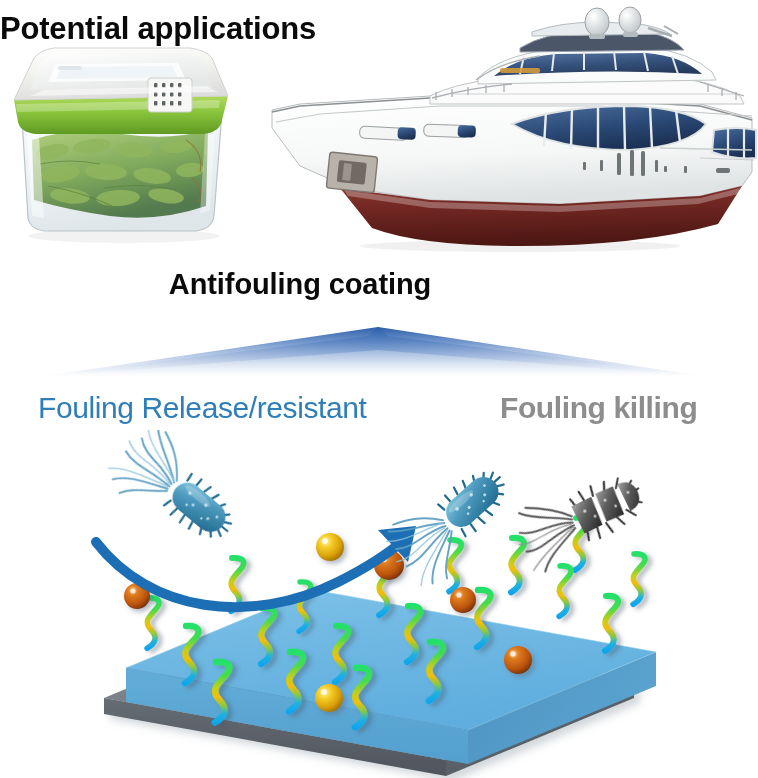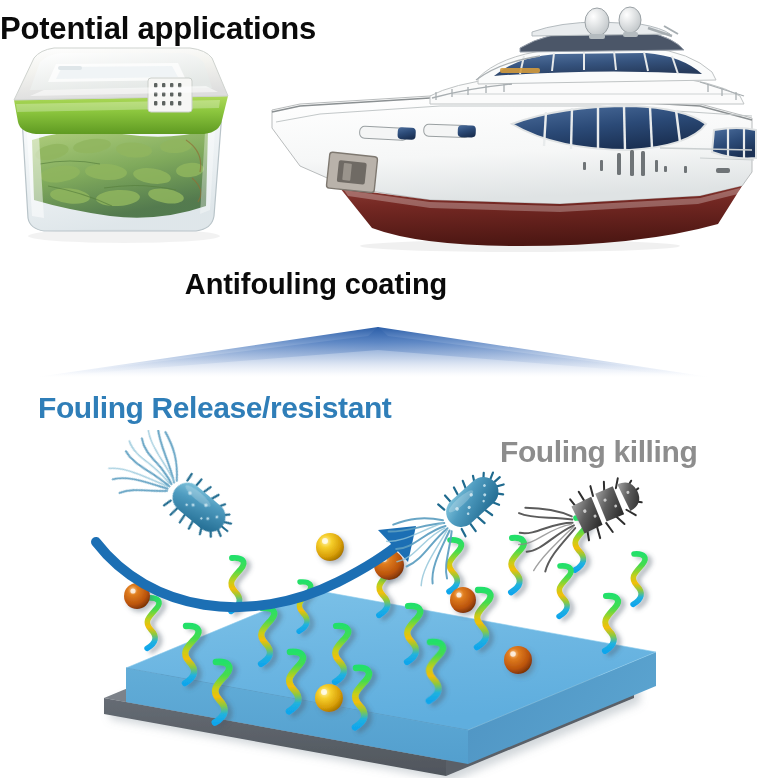--- a/index.html
+++ b/index.html
@@ -34,38 +34,36 @@
   }
   #title-antifouling-coating {
     left: 0; top: 268px;
     width: 600px;
     text-align: center;
     font-size: 29px;
     font-weight: bold;
     color: #0a0a0a;
     letter-spacing: -0.1px;
     white-space: nowrap;
-    padding-left: 16px;
   }
   #label-fouling-release {
     left: 38px; top: 391px;
     font-size: 30px;
-    font-weight: bold;
+    font-weight: normal;
     color: #2F7EB8;
     letter-spacing: -0.4px;
     white-space: nowrap;
   }
   #label-fouling-killing {
     left: 500px; top: 391px;
     font-size: 30px;
     font-weight: bold;
     color: #8D8D8D;
     letter-spacing: -0.4px;
     white-space: nowrap;
-    margin-top: 44px;
   }
 
   
   #applications-layer { left: 0; top: 0; width: 758px; height: 262px; }
   #funnel-layer       { left: 0; top: 300px; width: 758px; height: 90px; }
   #mechanism-layer    { left: 0; top: 430px; width: 758px; height: 348px; }
 </style>
 </head>
 <body>
 

